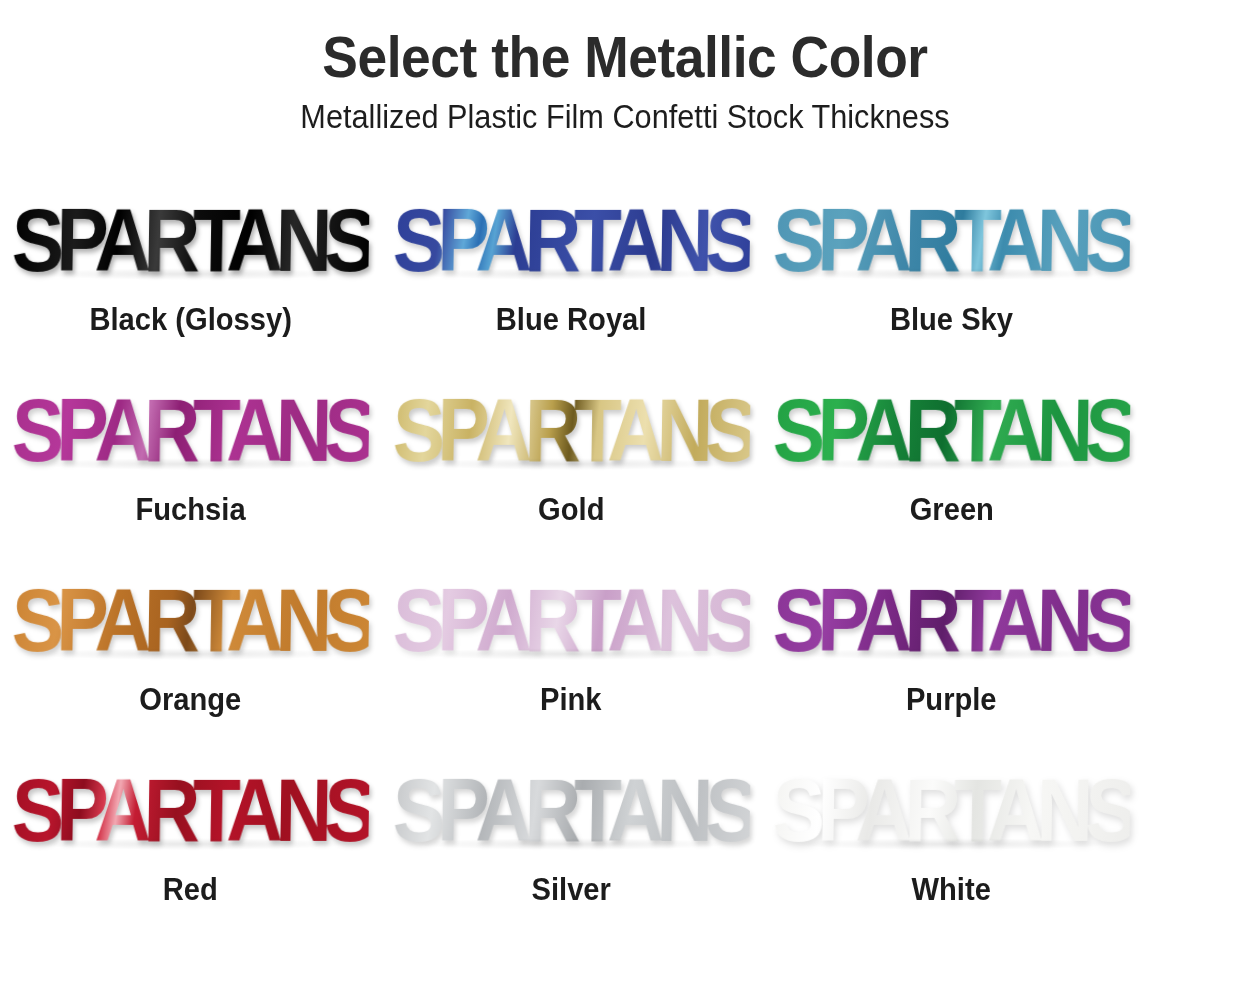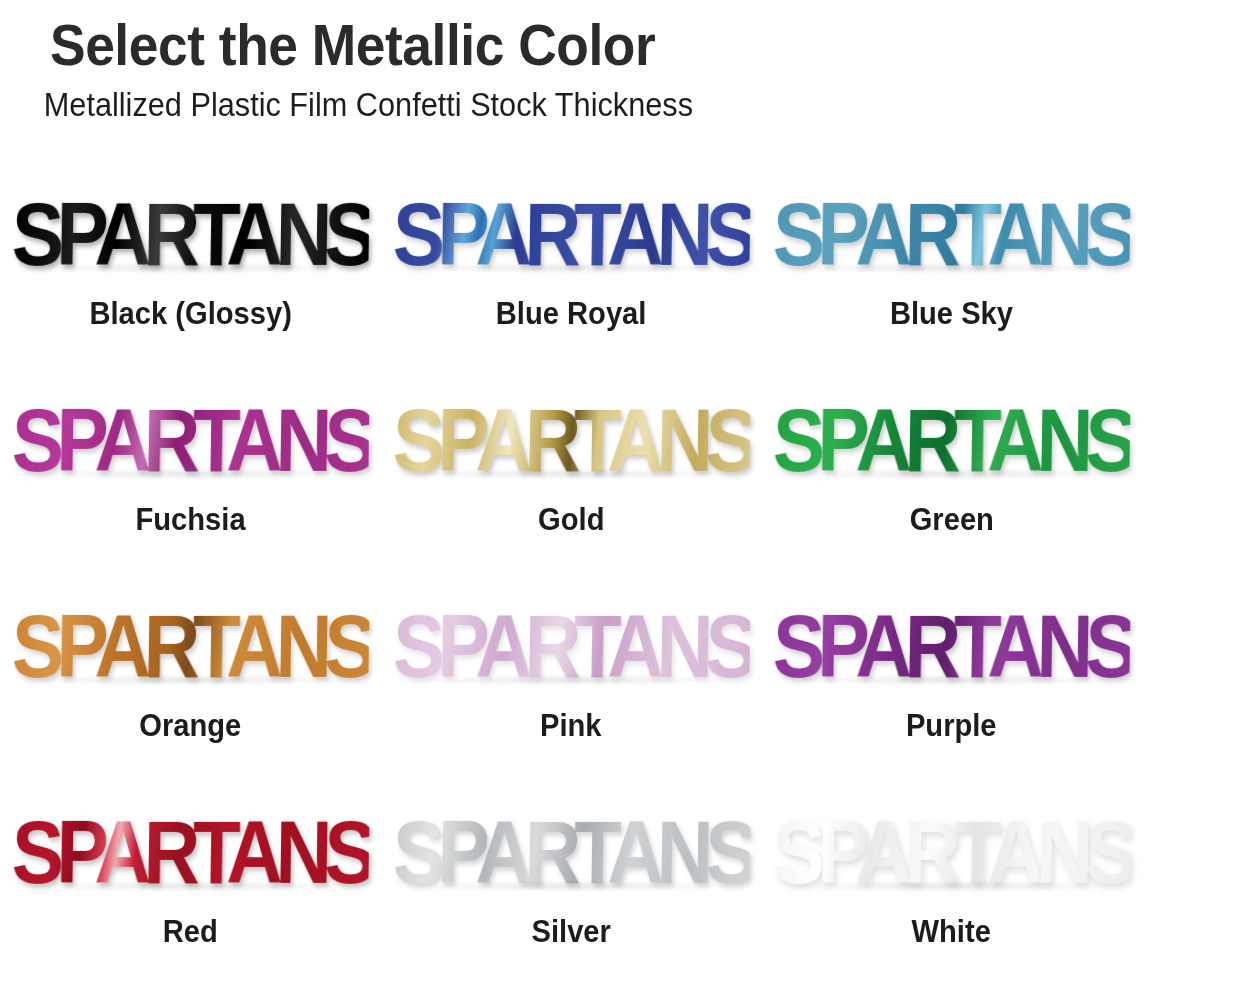--- a/index.html
+++ b/index.html
@@ -18,22 +18,22 @@
   #page {
     position: relative;
     width: 1250px;
     height: 1000px;
     background: #ffffff;
     box-sizing: border-box;
   }
 
   
   .header {
-    padding-top: 14px;
-    text-align: left;
+    padding-top: 26px;
+    text-align: center;
   }
   .title {
     font-family: "Liberation Sans Narrow", "Liberation Sans", sans-serif;
     font-weight: 700;
     font-size: 58px;
     line-height: 1.06;
     letter-spacing: -0.5px;
     color: #2b2b2b;
     transform: scaleX(0.92);
     transform-origin: center;
@@ -47,27 +47,27 @@
     line-height: 1.1;
     color: #1d1d1d;
     transform: scaleX(0.93);
     transform-origin: center;
     white-space: nowrap;
   }
 
   
   .grid {
     position: absolute;
-    top: 180px;
+    top: 186px;
     left: 0;
     width: 1142px;
     display: grid;
     grid-template-columns: repeat(3, 1fr);
     grid-auto-rows: 190px;
-    row-gap: 16px;
+    row-gap: 0px;
   }
 
   .cell {
     position: relative;
     display: flex;
     flex-direction: column;
     align-items: center;
     justify-content: flex-start;
   }
 

